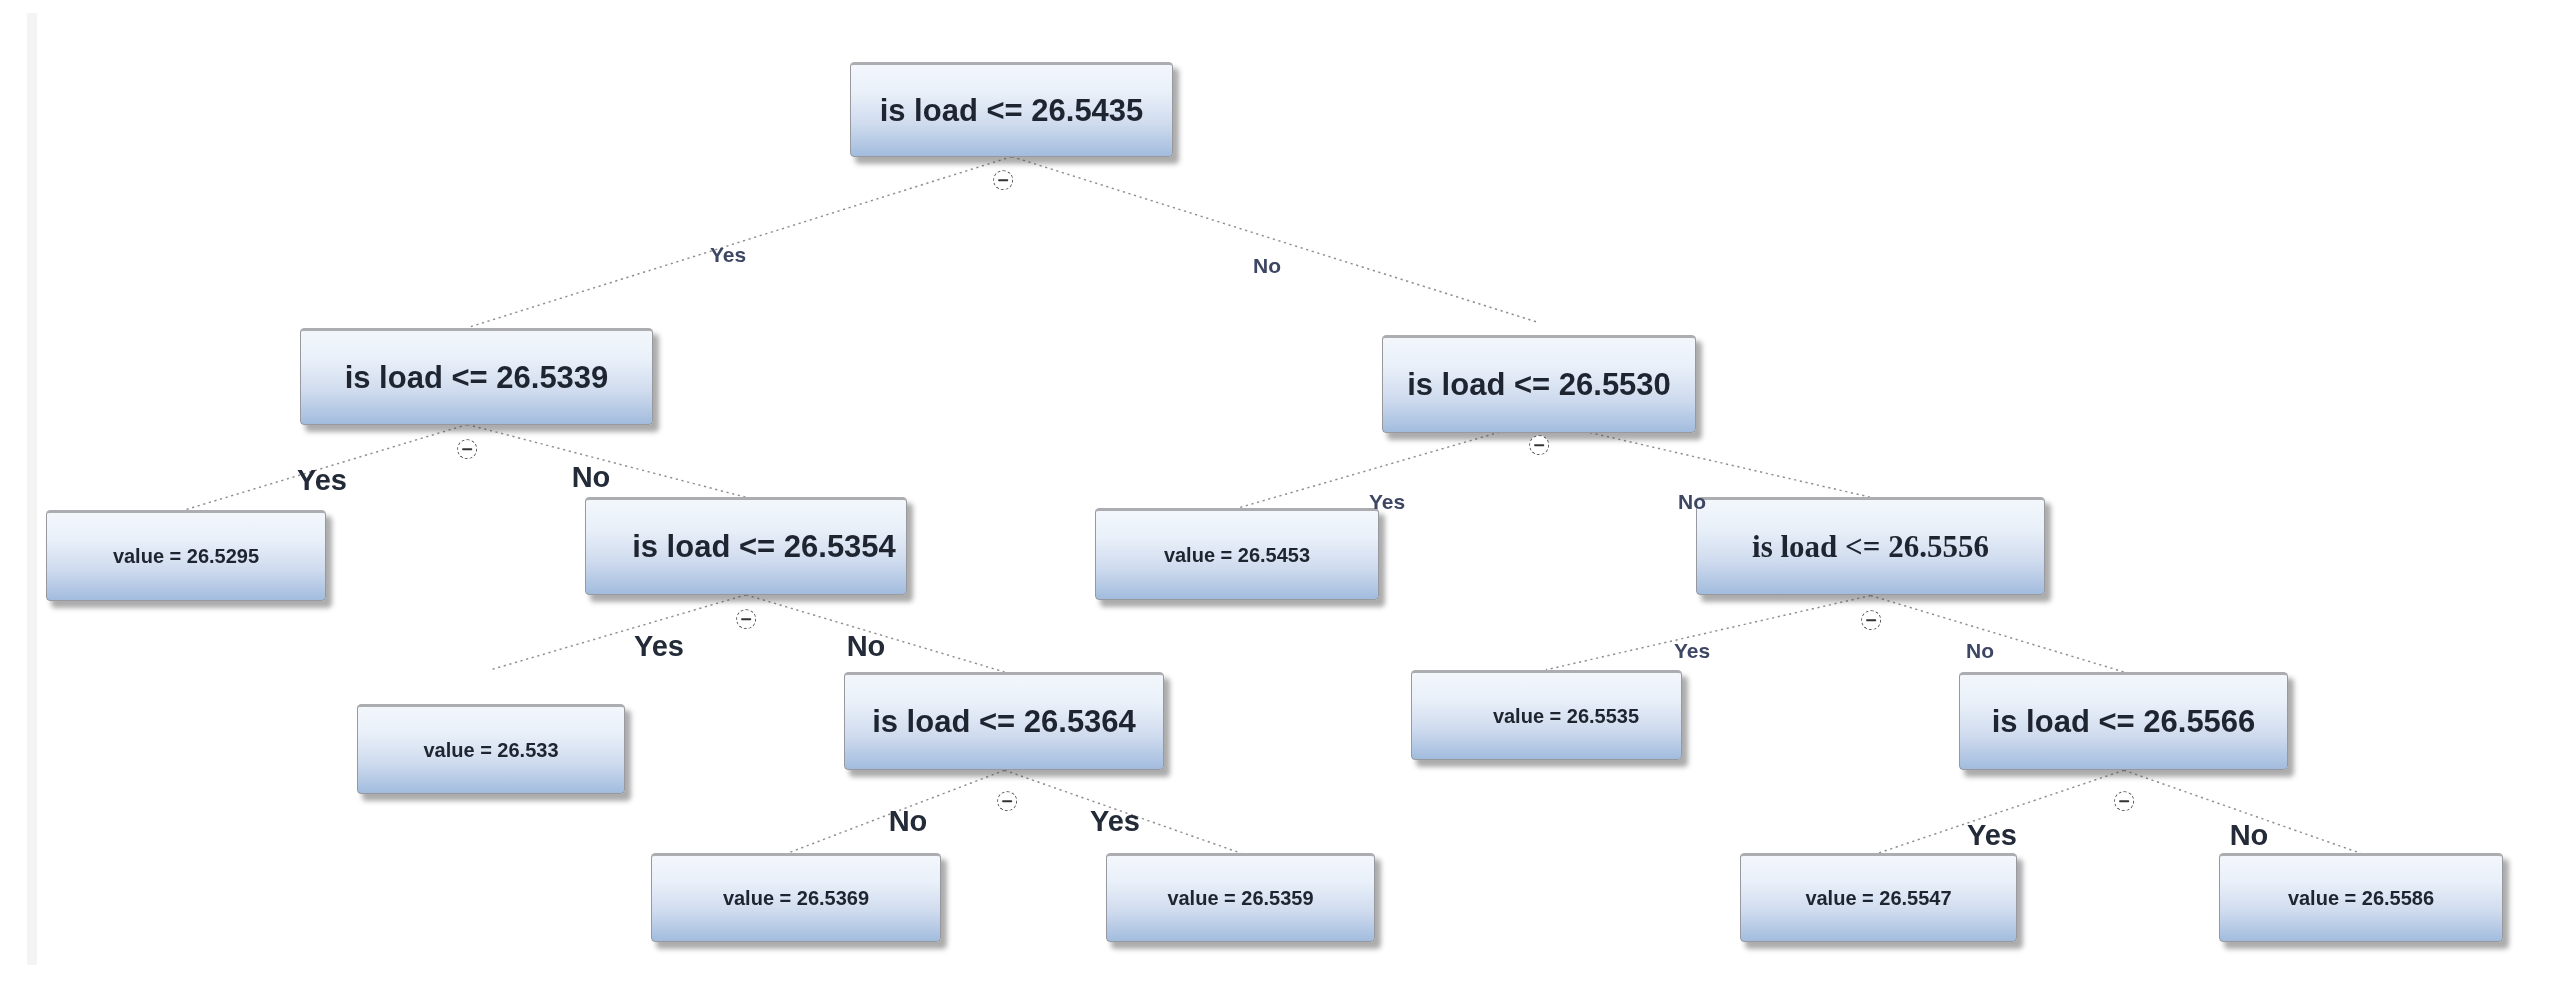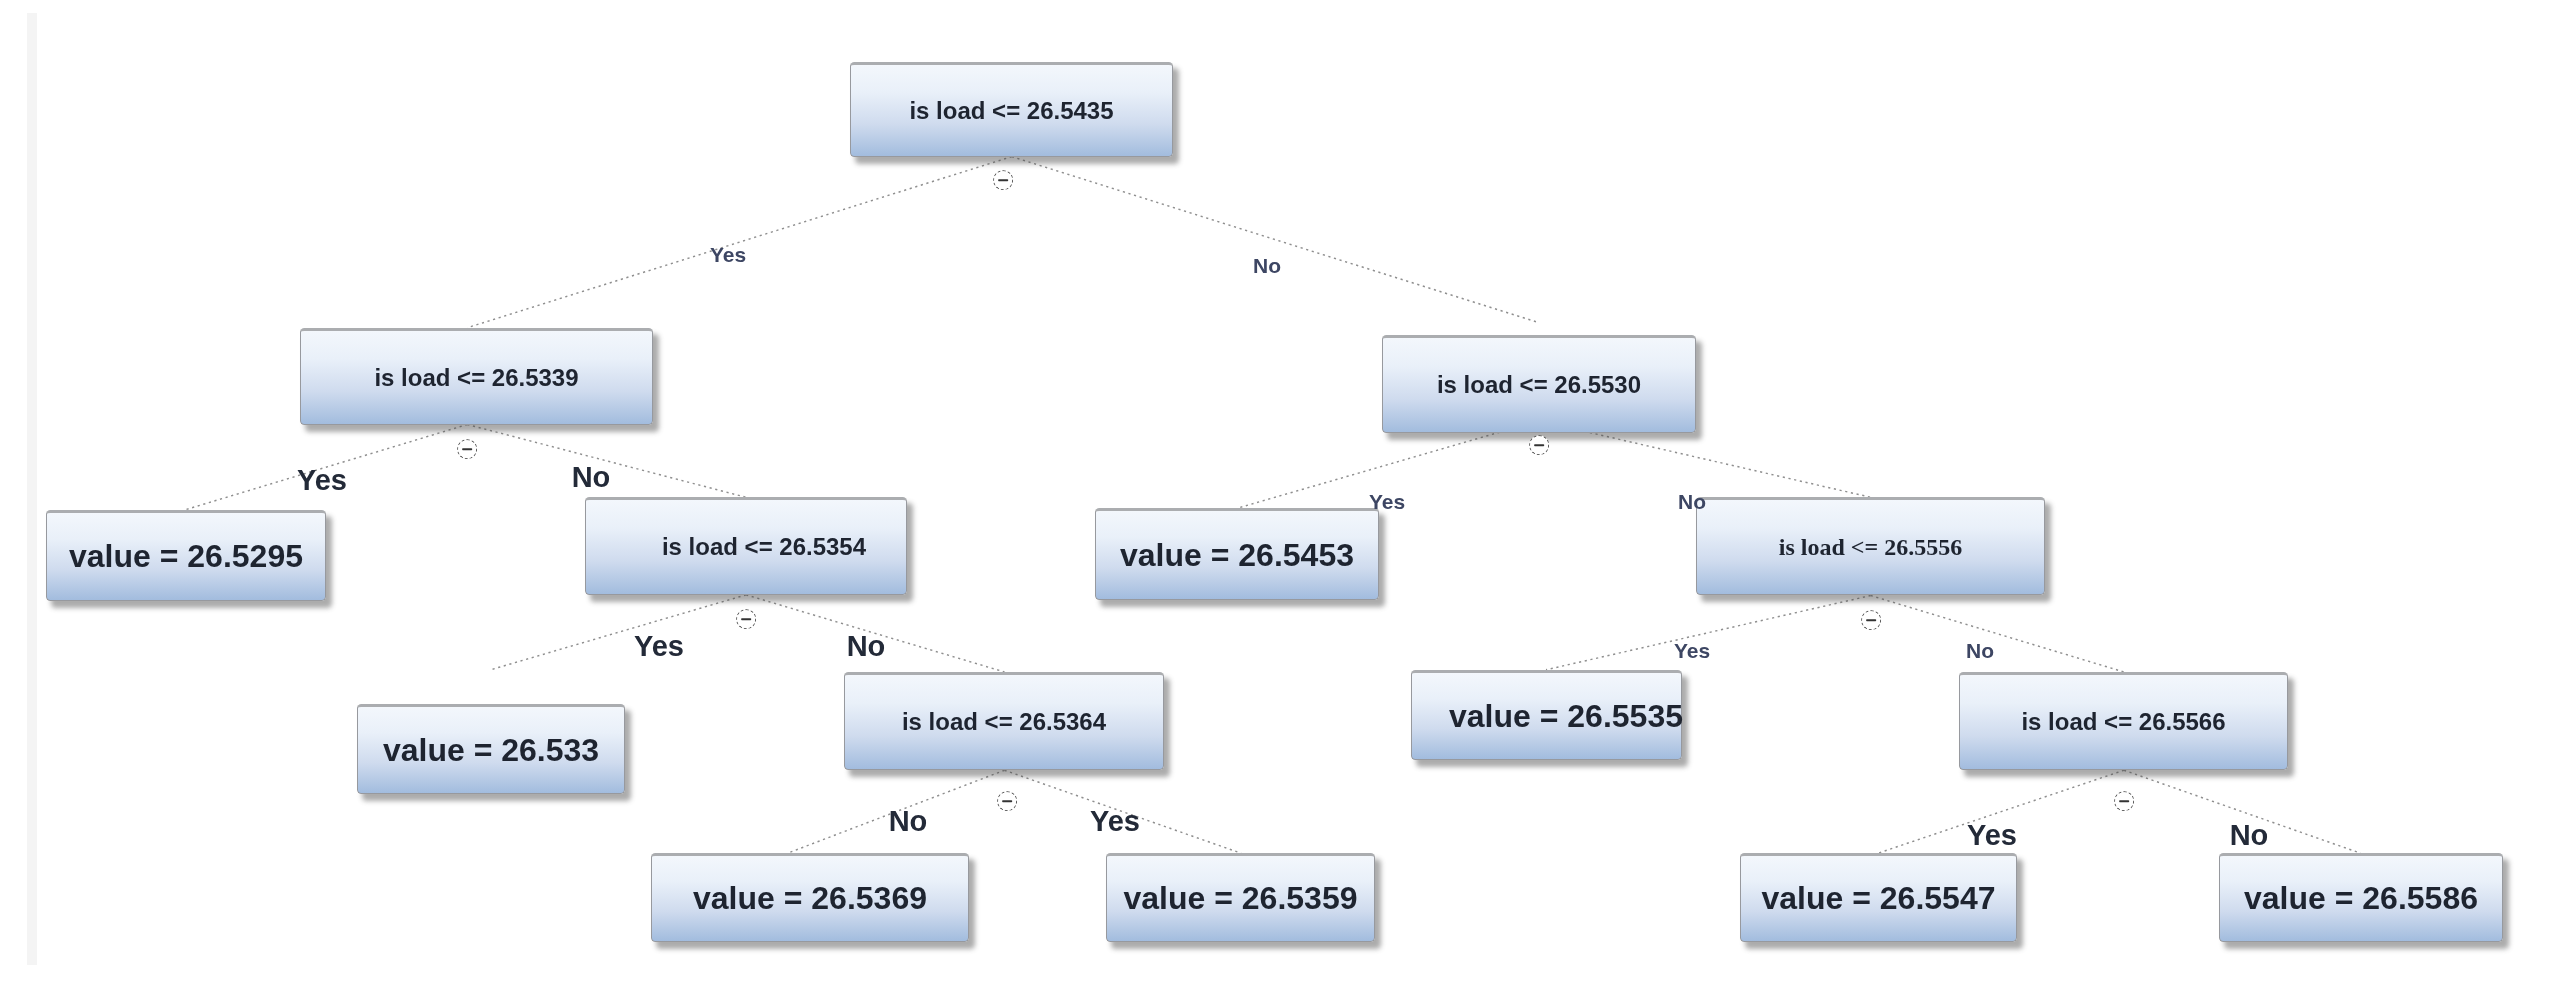--- a/index.html
+++ b/index.html
@@ -29,25 +29,25 @@
     box-sizing: border-box;
     border: 1.5px solid #97999e;
     border-top: 3.6px solid #abadb0;
     border-radius: 4.4px;
     background: linear-gradient(180deg, #f3f7fc 0%, #e9f0f9 30%, #cfdbee 65%, #a2bcde 100%);
     box-shadow: 5.8px 6.6px 5.8px rgba(70, 70, 70, 0.45);
     display: flex;
     align-items: center;
     justify-content: center;
     font-weight: bold;
-    font-size: 24px;
+    font-size: 31px;
     color: #1e2430;
     white-space: nowrap;
   }
-  .node.leaf { font-size: 32px; }
+  .node.leaf { font-size: 20px; }
   .edge-label {
     position: absolute;
     transform: translate(-50%, -50%);
     white-space: nowrap;
   }
   .edge-label.small { font-size: 21px; font-weight: 700; color: #3d4663; }
   .edge-label.big   { font-size: 29px; font-weight: 800; color: #232a38; }
   .collapse-icon {
     position: absolute;
     transform: translate(-50%, -50%);
@@ -94,21 +94,21 @@
   <div class="node" style="left:850px; top:62px;  width:323px; height:95px;">is load &lt;= 26.5435</div>
   <div class="node" style="left:300px;  top:328px; width:353px; height:97px;">is load &lt;= 26.5339</div>
   <div class="node" style="left:585px;  top:497px; width:322px; height:98px;padding-left:36px;">is load &lt;= 26.5354</div>
   <div class="node" style="left:844px; top:672px; width:320px; height:98px;">is load &lt;= 26.5364</div>
   <div class="node" style="left:1382px; top:322px; width:314px; height:98px;margin-top:13px;">is load &lt;= 26.5530</div>
   <div class="node" style="left:1696px; top:497px; width:349px; height:98px;font-family:Liberation Serif, serif;">is load &lt;= 26.5556</div>
   <div class="node" style="left:1959px; top:672px; width:329px; height:98px;">is load &lt;= 26.5566</div>
 
   <div class="node leaf" style="left:46px;   top:510px;  width:280px; height:91px;">value = 26.5295</div>
   <div class="node leaf" style="left:357px;  top:704px;  width:268px; height:90px;">value = 26.533</div>
-  <div class="node leaf" style="left:651px;  top:853px; width:318px; height:89px;">value = 26.5369</div>
+  <div class="node leaf" style="left:651px;  top:853px; width:290px; height:89px;">value = 26.5369</div>
   <div class="node leaf" style="left:1106px; top:853px; width:269px; height:89px;">value = 26.5359</div>
   <div class="node leaf" style="left:1095px; top:508px;  width:284px; height:92px;">value = 26.5453</div>
   <div class="node leaf" style="left:1411px; top:670px;  width:271px; height:90px;padding-left:39px;">value = 26.5535</div>
   <div class="node leaf" style="left:1740px; top:853px; width:277px; height:89px;">value = 26.5547</div>
   <div class="node leaf" style="left:2219px; top:853px; width:284px; height:89px;">value = 26.5586</div>
 
   <div class="collapse-icon" style="left:1003px; top:180px;">
       <span class="minus-bar"></span>
     </div>
   <div class="collapse-icon" style="left:467px;  top:449px;">

